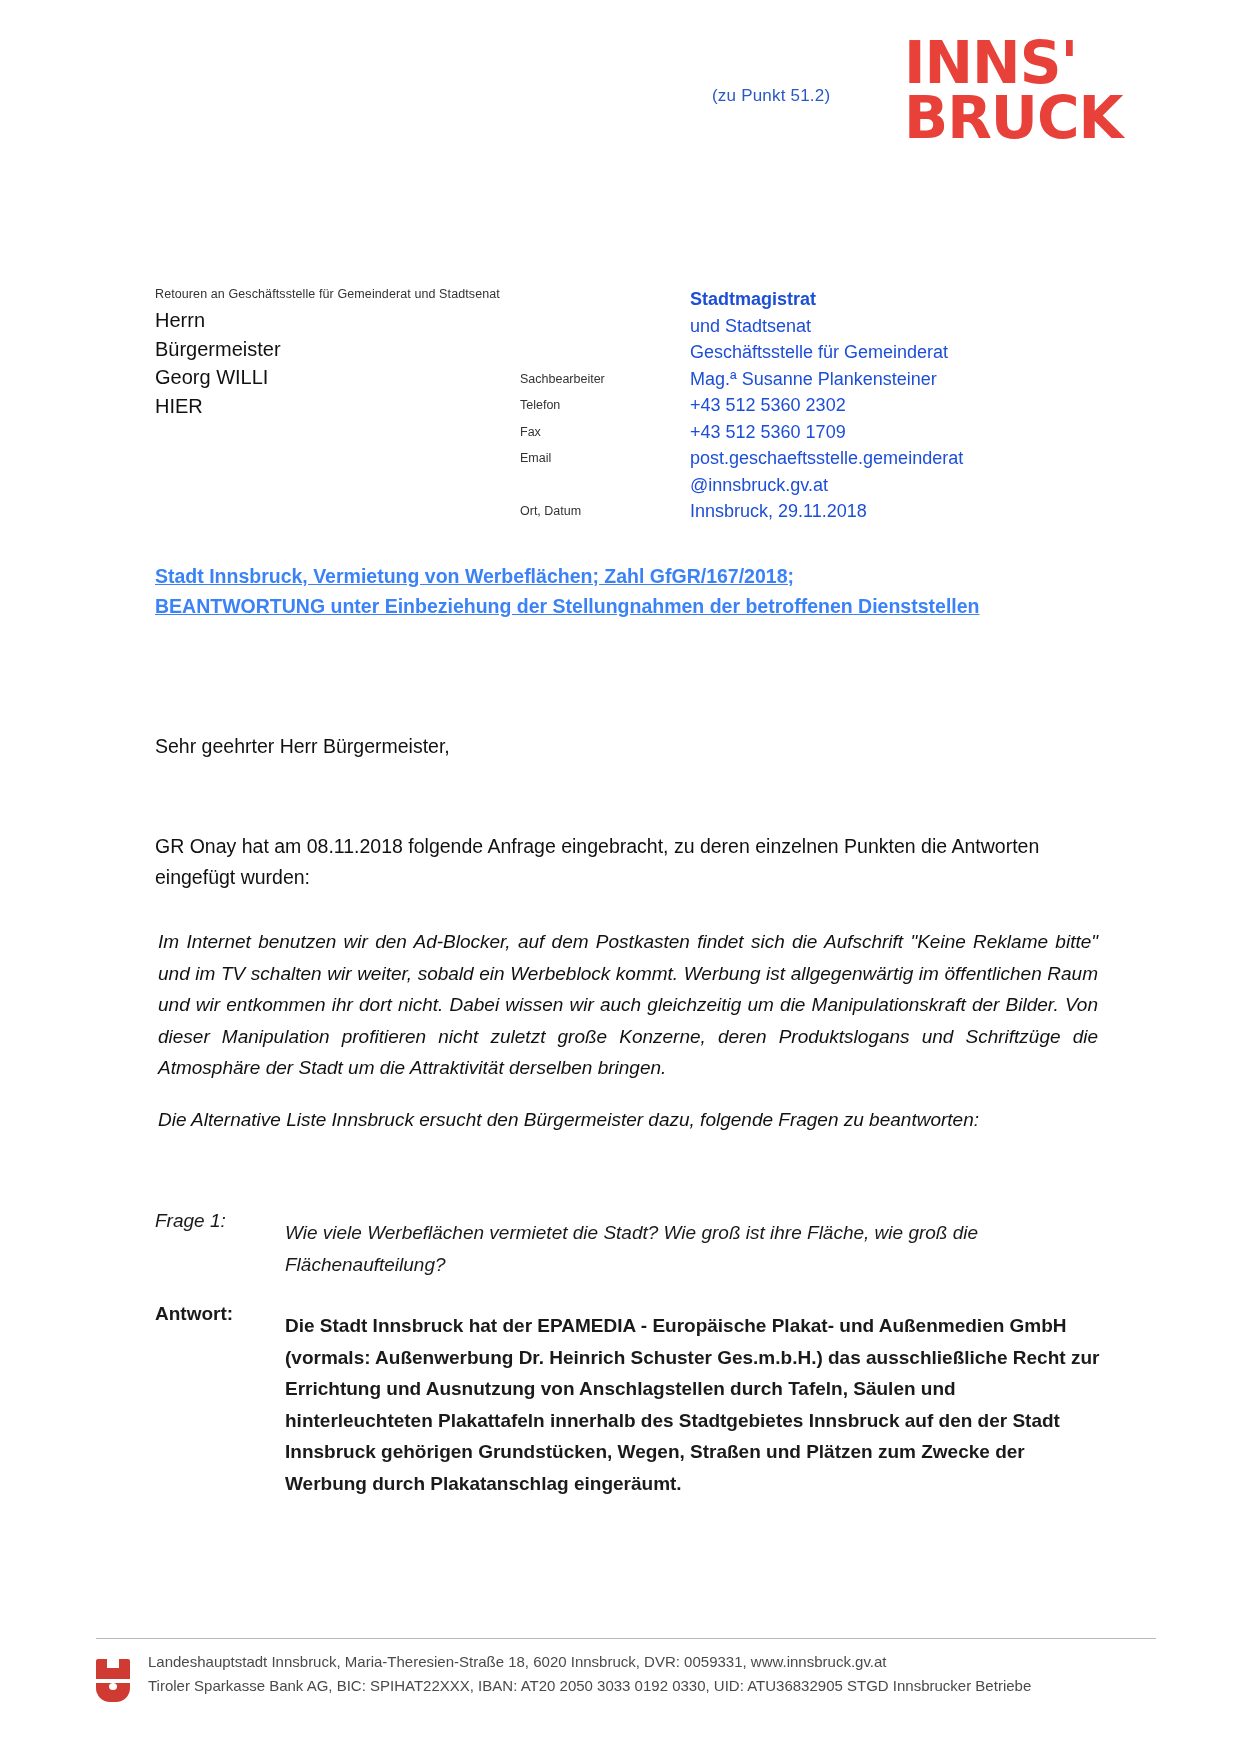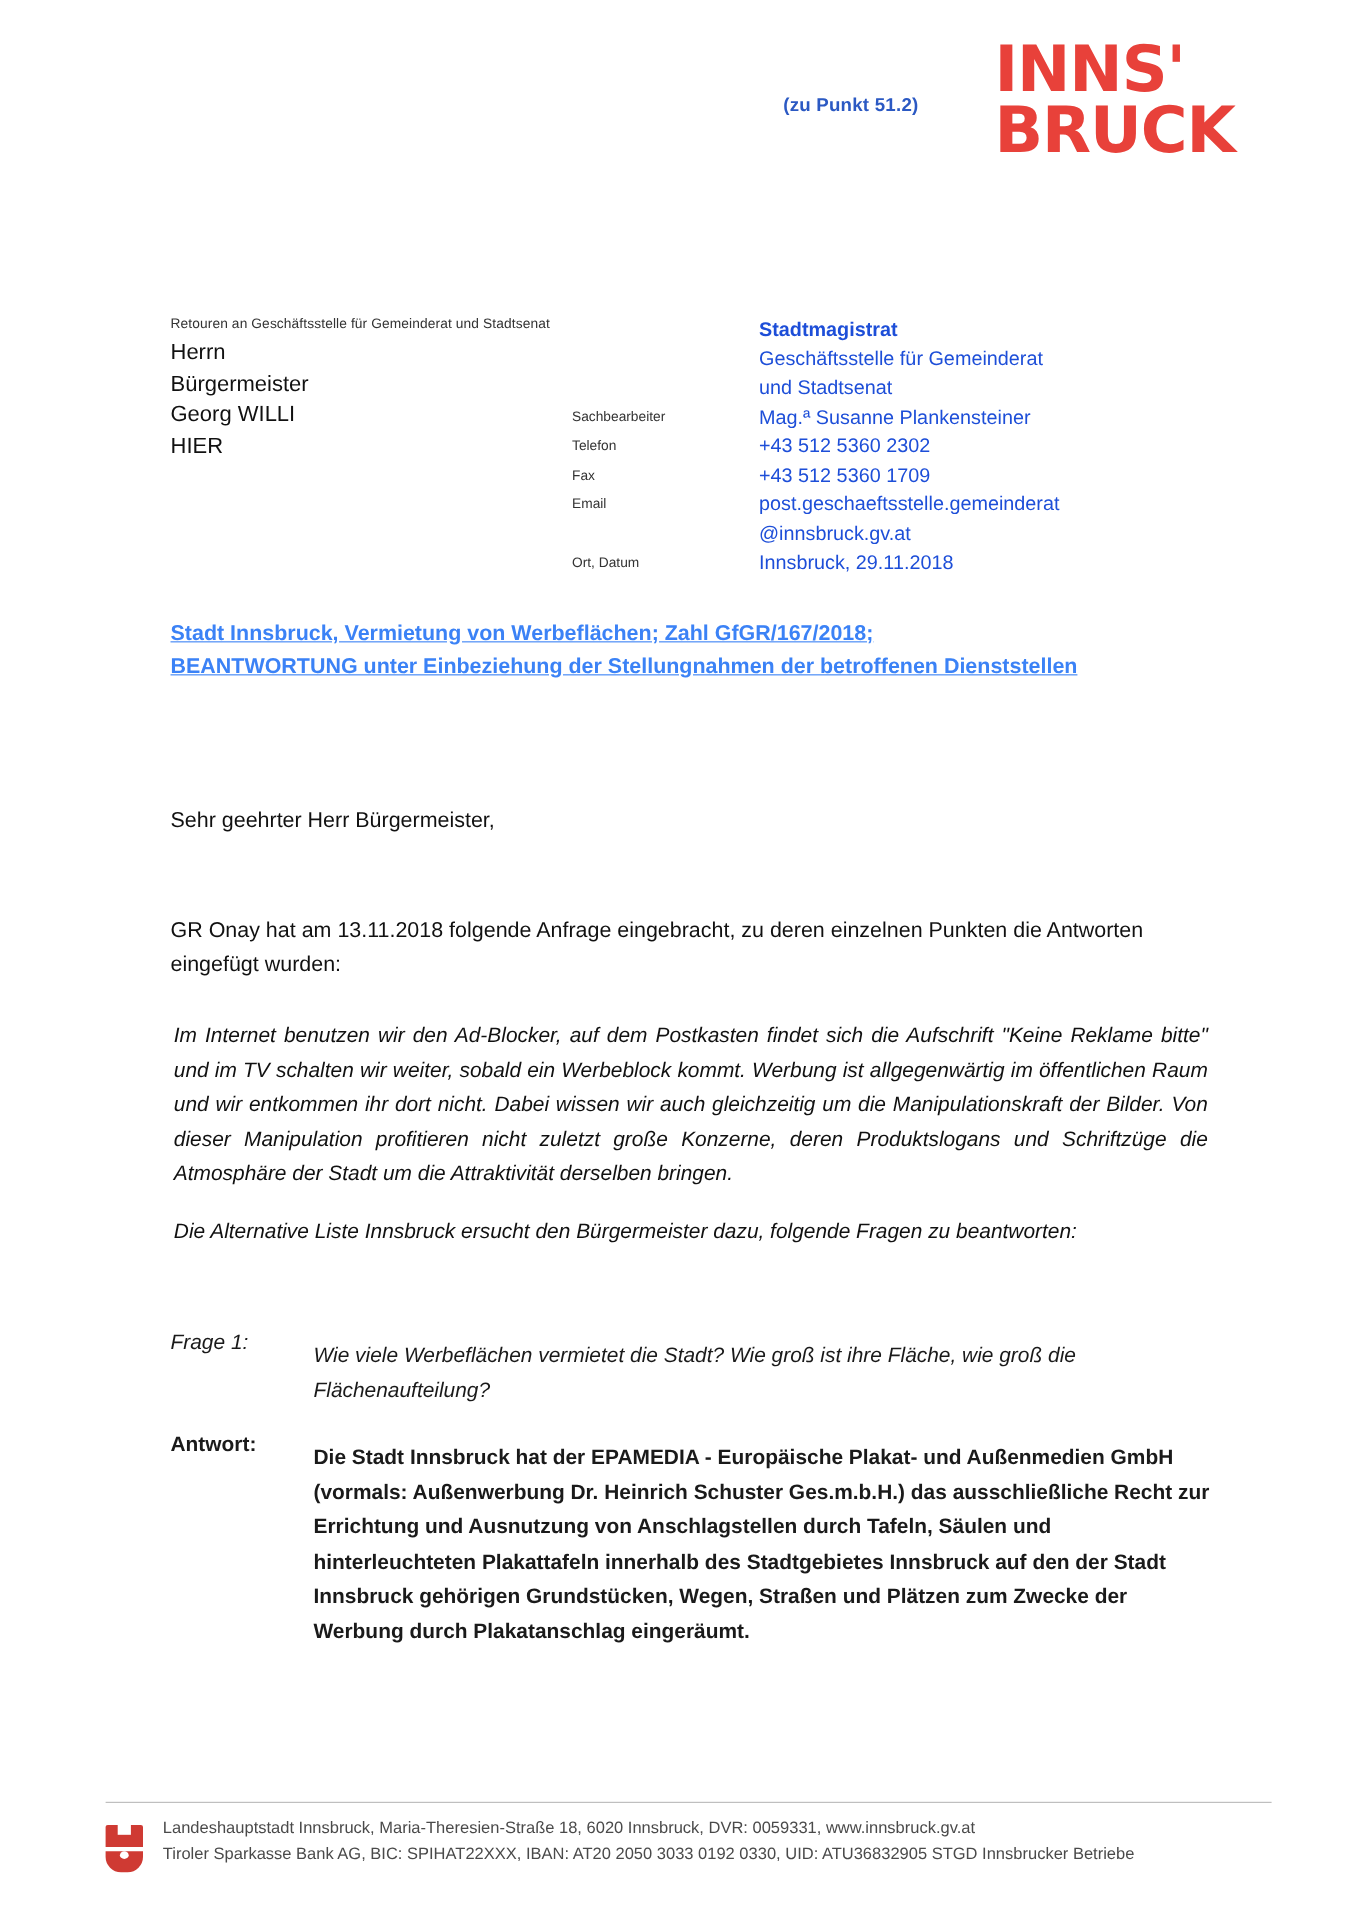--- a/index.html
+++ b/index.html
@@ -18,21 +18,20 @@
   }
 
   
   .point-ref {
     position: absolute;
     left: 712px;
     top: 86px;
     font-size: 17px;
     color: #2b59c3;
     letter-spacing: 0.2px;
-    font-weight: bold;
   }
   .logo {
     position: absolute;
     right: 82px;
     top: 36px;
     width: 255px;
     text-align: left;
     color: #e8413a;
     font-family: "DejaVu Sans", sans-serif;
     font-weight: bold;
@@ -236,38 +235,38 @@
     <div>Sachbearbeiter</div>
     <div>Telefon</div>
     <div>Fax</div>
     <div>Email</div>
     <div>&nbsp;</div>
     <div>Ort, Datum</div>
   </div>
 
   <div class="sender">
     <div class="bold">Stadtmagistrat</div>
+    <div>und Stadtsenat</div>
     <div>Geschäftsstelle für Gemeinderat</div>
-    <div>und Stadtsenat</div>
     <div>Mag.ª Susanne Plankensteiner</div>
     <div>+43 512 5360 2302</div>
     <div>+43 512 5360 1709</div>
     <div>post.geschaeftsstelle.gemeinderat</div>
     <div>@innsbruck.gv.at</div>
     <div>Innsbruck, 29.11.2018</div>
   </div>
 
   <div class="subject">
     <div>Stadt Innsbruck, Vermietung von Werbeflächen; Zahl GfGR/167/2018;</div>
     <div>BEANTWORTUNG unter Einbeziehung der Stellungnahmen der betroffenen Dienststellen</div>
   </div>
 
   <div class="salutation">Sehr geehrter Herr Bürgermeister,</div>
 
-  <div class="intro">GR Onay hat am 13.11.2018 folgende Anfrage eingebracht, zu deren einzelnen Punkten die Antworten eingefügt wurden:</div>
+  <div class="intro">GR Onay hat am 08.11.2018 folgende Anfrage eingebracht, zu deren einzelnen Punkten die Antworten eingefügt wurden:</div>
 
   <div class="quote">
     <p>Im Internet benutzen wir den Ad-Blocker, auf dem Postkasten findet sich die Aufschrift "Keine Reklame bitte" und im TV schalten wir weiter, sobald ein Werbeblock kommt. Werbung ist allgegenwärtig im öffentlichen Raum und wir entkommen ihr dort nicht. Dabei wissen wir auch gleichzeitig um die Manipulationskraft der Bilder. Von dieser Manipulation profitieren nicht zuletzt große Konzerne, deren Produktslogans und Schriftzüge die Atmosphäre der Stadt um die Attraktivität derselben bringen.</p>
     <p>Die Alternative Liste Innsbruck ersucht den Bürgermeister dazu, folgende Fragen zu beantworten:</p>
   </div>
 
   <div class="qa">
     <div class="qa-row">
       <div class="qa-label q">Frage 1:</div>
       <div class="qa-text q">Wie viele Werbeflächen vermietet die Stadt? Wie groß ist ihre Fläche, wie groß die Flächenaufteilung?</div>

